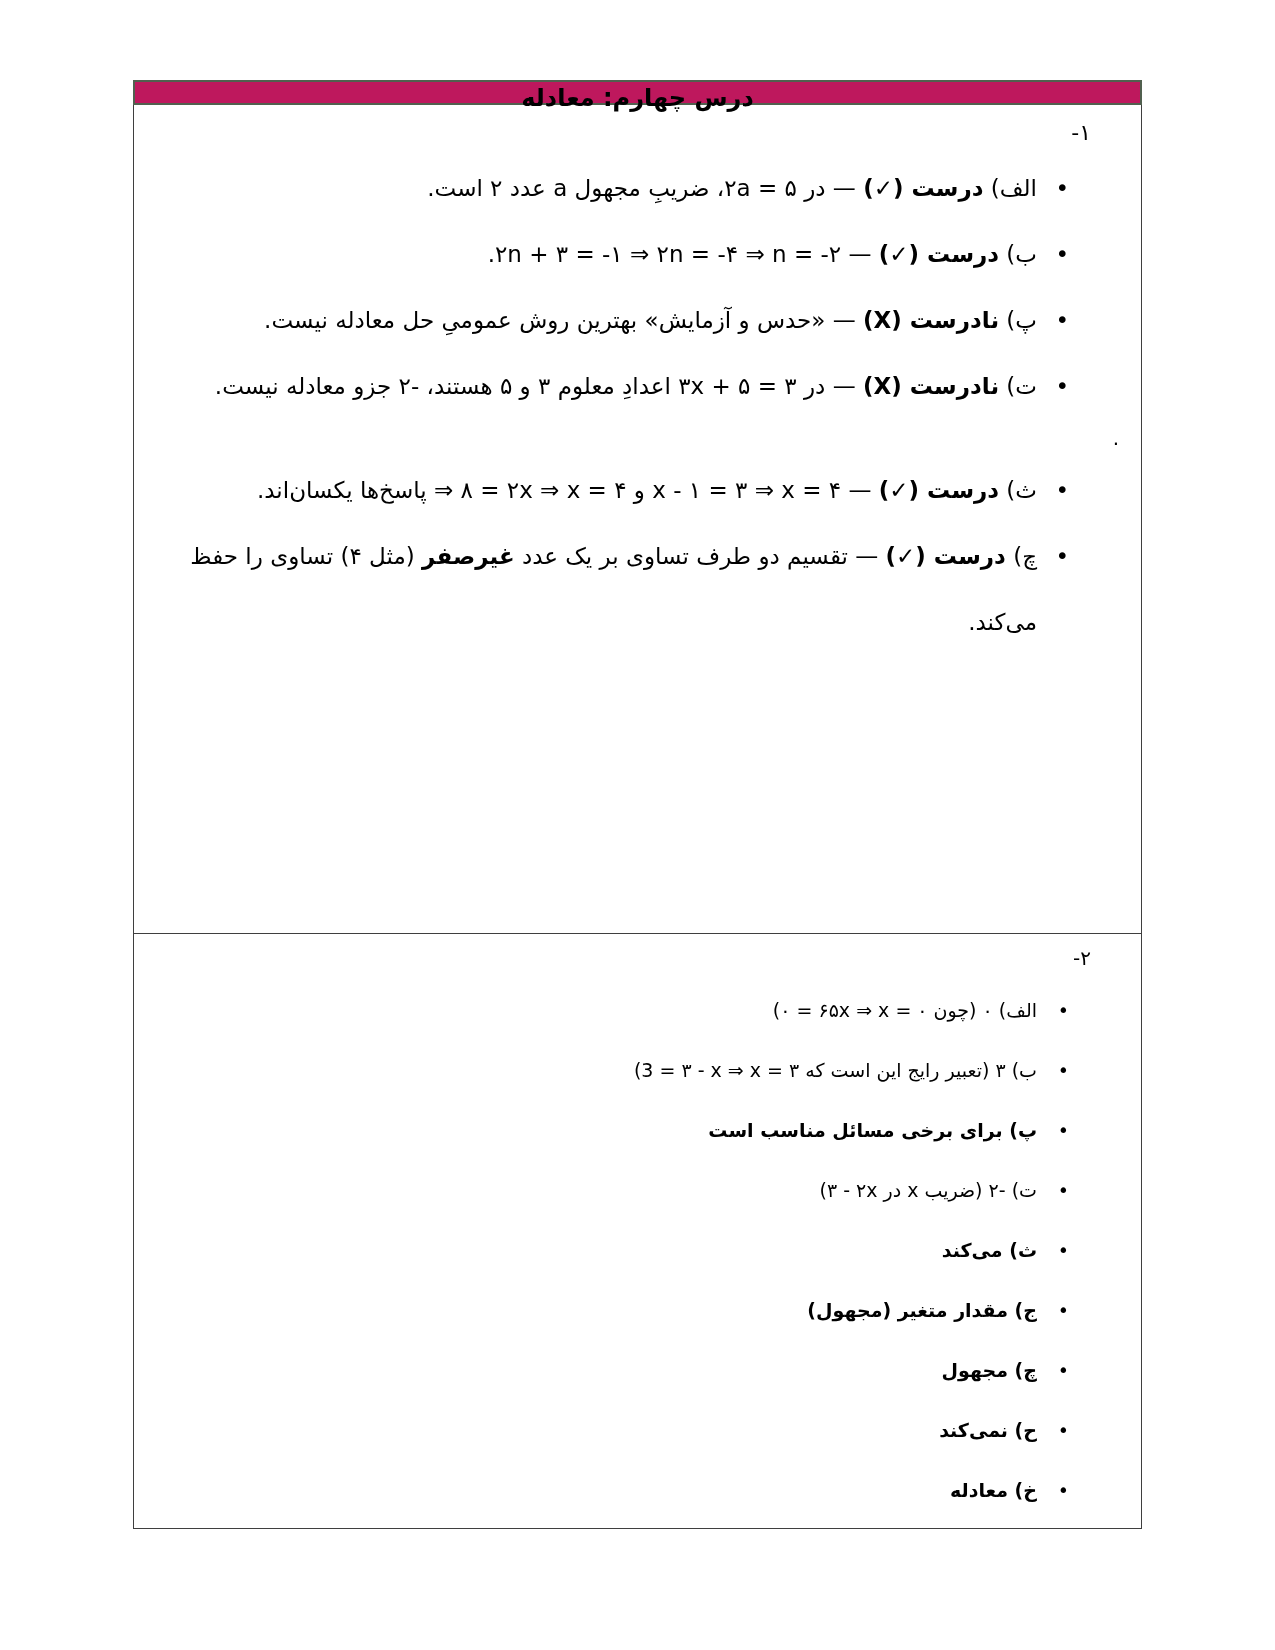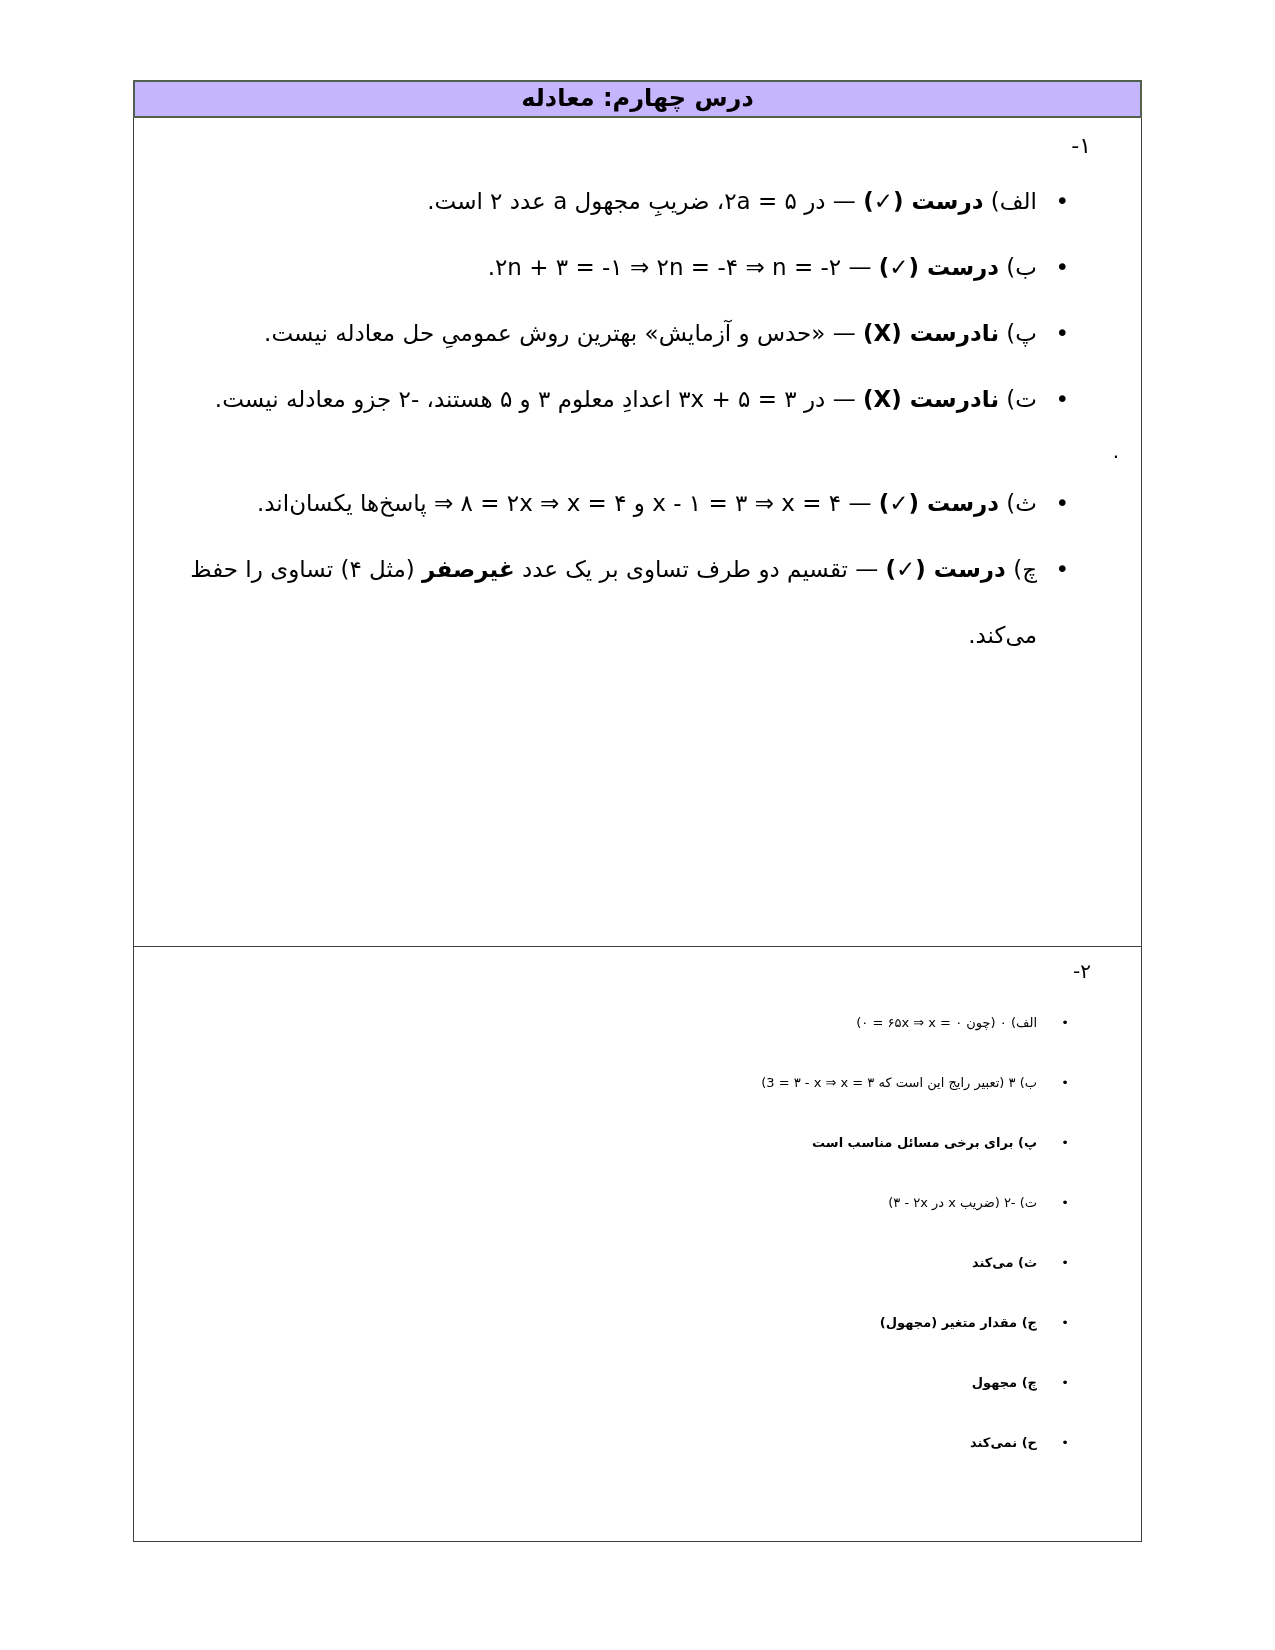--- a/index.html
+++ b/index.html
@@ -12,22 +12,22 @@
   }
   .page { position: absolute; inset: 0; }
   .doc {
     position: absolute;
     left: 133px; top: 80px;
     width: 1009px;
     direction: rtl;
   }
   .header-bar {
     box-sizing: border-box;
-    height: 38px;
-    background: #c4b5fd;
+    height: 25px;
+    background: #be185d;
     border: 2px solid #51604f;
     text-align: center;
     font-weight: bold;
     font-size: 24px;
     line-height: 33px;
   }
   .main-box {
     box-sizing: border-box;
     border: 1.5px solid #3f3f3f;
     border-top: none;
@@ -41,21 +41,21 @@
     font-size: 22px;
     line-height: 28px;
   }
   .q2 { font-size: 20px; }
   ul.list {
     list-style: none;
     margin: 8px 0 0 0;
     padding: 0 70px 0 28px;
   }
   .list1 { font-size: 23px; line-height: 66px; }
-  .list2 { font-size: 13px; line-height: 60px; margin-top: 14px; }
+  .list2 { font-size: 19px; line-height: 60px; margin-top: 14px; }
   ul.list li {
     position: relative;
     padding-right: 34px;
   }
   ul.list li::before {
     content: "\2022";
     position: absolute;
     right: 2px;
     top: 0;
   }
@@ -105,19 +105,20 @@
         <div class="qnum q2">۲-</div>
         <ul class="list list2" id="list2">
             <li><span>الف) ۰ (چون ⁦۰ = ۶۵x ⇒ x = ۰⁩)</span></li>
             <li><span>ب) ۳ (تعبیر رایج این است که ⁦3 = ۳ - x ⇒ x = ۳⁩)</span></li>
             <li><span class="b">پ) برای برخی مسائل مناسب است</span></li>
             <li><span>ت) -۲ (ضریب x در ⁦۳ - ۲x⁩)</span></li>
             <li><span class="b">ث) می‌کند</span></li>
             <li><span class="b">ج) مقدار متغیر (مجهول)</span></li>
             <li><span class="b">چ) مجهول</span></li>
             <li><span class="b">ح) نمی‌کند</span></li>
+            <li><span class="b">خ) معادله</span></li>
           </ul>
       </section>
 
     </div>
   </div>
 
 </div>
 
 </body></html>

